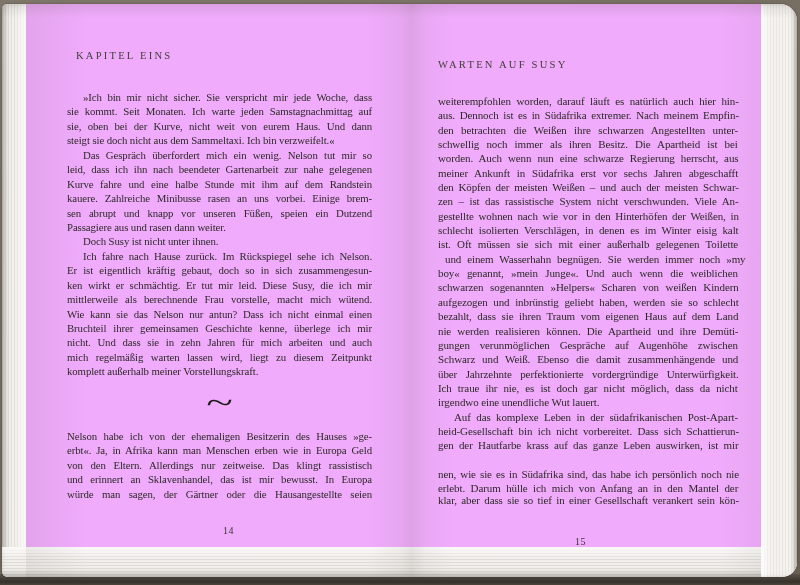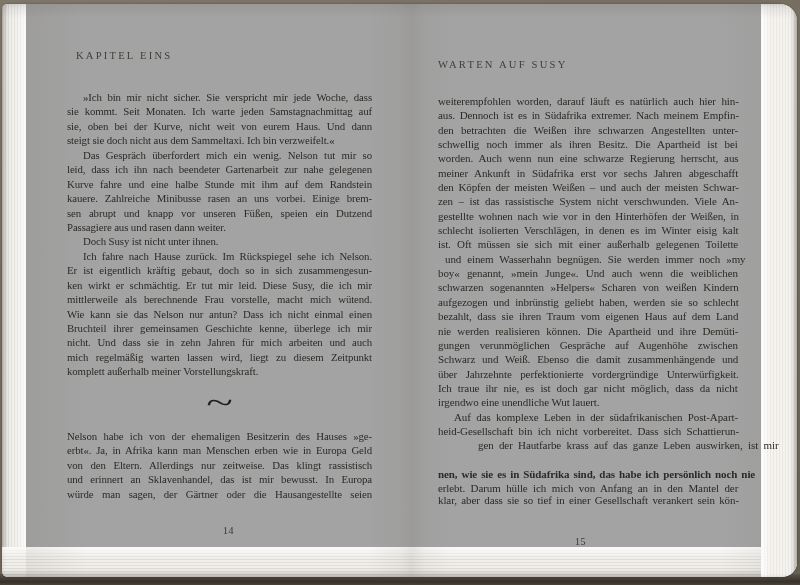--- a/index.html
+++ b/index.html
@@ -12,21 +12,21 @@
     position:absolute;inset:0;
     background:linear-gradient(160deg,#7d7669 0%,#746d60 40%,#675f53 100%);
   }
   .backdrop-bottom{
     position:absolute;left:0;right:0;bottom:0;height:11px;
     background:linear-gradient(180deg,#5a5449 0%,#36312a 70%,#4a443a 100%);
   }
   .book{
     position:absolute;left:2px;top:4px;right:3px;bottom:8px;
     border-radius:5px 17px 15px 6px;
-    background:#a3a3a3;
+    background:#f0abfc;
     overflow:hidden;
     box-shadow:0 0 2px rgba(40,36,30,.5);
   }
   
   .edge-left{
     position:absolute;left:0;top:0;bottom:0;width:24px;
     background:
       linear-gradient(90deg,rgba(251,250,249,0) 0%,rgba(251,250,249,0) 55%,#fbfaf9 100%),
       repeating-linear-gradient(90deg,#e3e0db 0 1px,#f3f1ee 1px 3px);
     box-shadow:inset 5px 0 6px -3px rgba(88,82,72,.55);
@@ -176,22 +176,22 @@
         <div class="line"><span style="word-spacing: 3.5293px;">nie werden realisieren können. Die Apartheid und ihre Demüti-</span></div>
         <div class="line"><span style="word-spacing: 7.24062px;">gungen verunmöglichen Gespräche auf Augenhöhe zwischen</span></div>
         <div class="line"><span style="word-spacing: 4.29911px;">Schwarz und Weiß. Ebenso die damit zusammenhängende und</span></div>
         <div class="line"><span style="word-spacing: 5.86328px;">über Jahrzehnte perfektionierte vordergründige Unterwürfigkeit.</span></div>
         <div class="line"><span style="word-spacing: 3.45052px;">Ich traue ihr nie, es ist doch gar nicht möglich, dass da nicht</span></div>
         <div class="line end"><span>irgendwo eine unendliche Wut lauert.</span></div>
       </div>
       <div>
         <div class="line ind"><span style="word-spacing: 2.77455px;">Auf das komplexe Leben in der südafrikanischen Post-Apart-</span></div>
         <div class="line"><span style="word-spacing: 2.67634px;">heid-Gesellschaft bin ich nicht vorbereitet. Dass sich Schattierun-</span></div>
-        <div class="line"><span style="word-spacing: 2.72031px; margin-left: 40px;">gen der Hautfarbe krass auf das ganze Leben auswirken, ist mir</span></div>
+        <div class="line"><span style="word-spacing: 2.72031px;">gen der Hautfarbe krass auf das ganze Leben auswirken, ist mir</span></div>
         <div class="line"><span style="word-spacing: 1.75994px; margin-top: 40px;">klar, aber dass sie so tief in einer Gesellschaft verankert sein kön-</span></div>
-        <div class="line"><span style="word-spacing: 1.41536px; font-weight: bold;">nen, wie sie es in Südafrika sind, das habe ich persönlich noch nie</span></div>
+        <div class="line"><span style="word-spacing: 1.41536px;">nen, wie sie es in Südafrika sind, das habe ich persönlich noch nie</span></div>
         <div class="line"><span style="word-spacing: 2.84517px;">erlebt. Darum hülle ich mich von Anfang an in den Mantel der</span></div>
       </div>
     </div>
 
   <div class="page-number pn-left">14</div>
   <div class="page-number pn-right">15</div>
 </div>
 
 </body></html>

